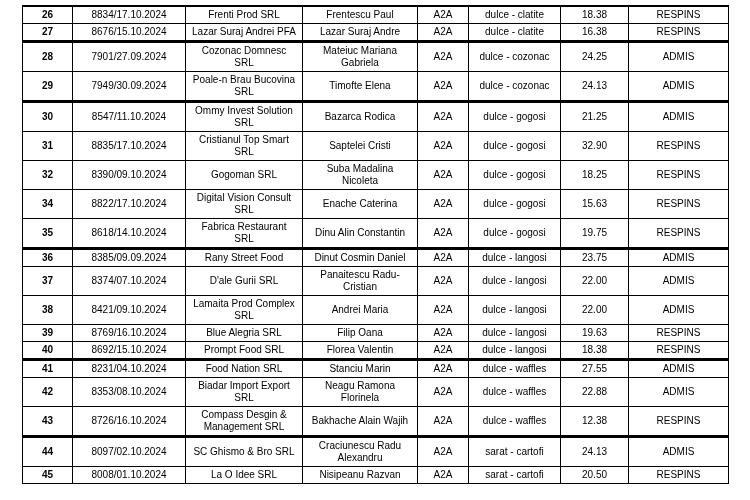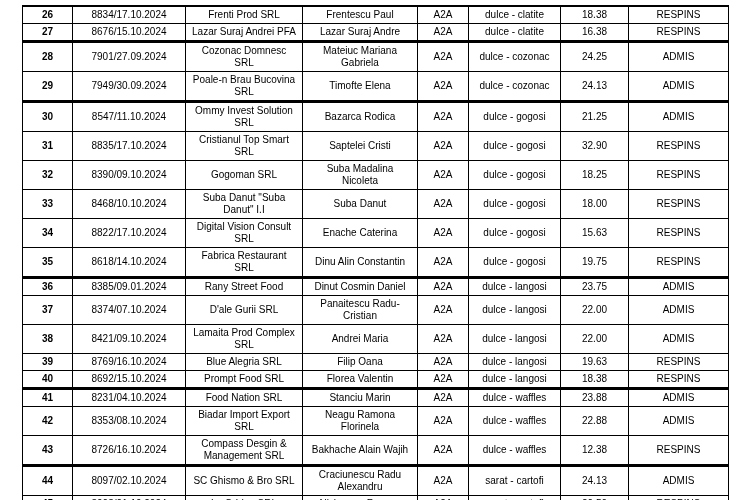--- a/index.html
+++ b/index.html
@@ -119,31 +119,20 @@
         <td class="col-registration">8390/09.10.2024</td>
         <td class="col-company">Gogoman SRL</td>
         <td class="col-representative">Suba Madalina
 Nicoleta</td>
         <td class="col-proba">A2A</td>
         <td class="col-category">dulce - gogosi</td>
         <td class="col-score">18.25</td>
         <td class="col-result">RESPINS</td>
       </tr>
       <tr>
-        <td class="col-index">33</td>
-        <td class="col-registration">8468/10.10.2024</td>
-        <td class="col-company">Suba Danut "Suba
-Danut" I.I</td>
-        <td class="col-representative">Suba Danut</td>
-        <td class="col-proba">A2A</td>
-        <td class="col-category">dulce - gogosi</td>
-        <td class="col-score">18.00</td>
-        <td class="col-result">RESPINS</td>
-      </tr>
-      <tr>
         <td class="col-index">34</td>
         <td class="col-registration">8822/17.10.2024</td>
         <td class="col-company">Digital Vision Consult
 SRL</td>
         <td class="col-representative">Enache Caterina</td>
         <td class="col-proba">A2A</td>
         <td class="col-category">dulce - gogosi</td>
         <td class="col-score">15.63</td>
         <td class="col-result">RESPINS</td>
       </tr>
@@ -153,21 +142,21 @@
         <td class="col-company">Fabrica Restaurant
 SRL</td>
         <td class="col-representative">Dinu Alin Constantin</td>
         <td class="col-proba">A2A</td>
         <td class="col-category">dulce - gogosi</td>
         <td class="col-score">19.75</td>
         <td class="col-result">RESPINS</td>
       </tr>
       <tr>
         <td class="col-index">36</td>
-        <td class="col-registration">8385/09.01.2024</td>
+        <td class="col-registration">8385/09.09.2024</td>
         <td class="col-company">Rany Street Food</td>
         <td class="col-representative">Dinut Cosmin Daniel</td>
         <td class="col-proba">A2A</td>
         <td class="col-category">dulce - langosi</td>
         <td class="col-score">23.75</td>
         <td class="col-result">ADMIS</td>
       </tr>
       <tr>
         <td class="col-index">37</td>
         <td class="col-registration">8374/07.10.2024</td>
@@ -210,21 +199,21 @@
         <td class="col-score">18.38</td>
         <td class="col-result">RESPINS</td>
       </tr>
       <tr>
         <td class="col-index">41</td>
         <td class="col-registration">8231/04.10.2024</td>
         <td class="col-company">Food Nation SRL</td>
         <td class="col-representative">Stanciu Marin</td>
         <td class="col-proba">A2A</td>
         <td class="col-category">dulce - waffles</td>
-        <td class="col-score">23.88</td>
+        <td class="col-score">27.55</td>
         <td class="col-result">ADMIS</td>
       </tr>
       <tr>
         <td class="col-index">42</td>
         <td class="col-registration">8353/08.10.2024</td>
         <td class="col-company">Biadar Import Export
 SRL</td>
         <td class="col-representative">Neagu Ramona
 Florinela</td>
         <td class="col-proba">A2A</td>

